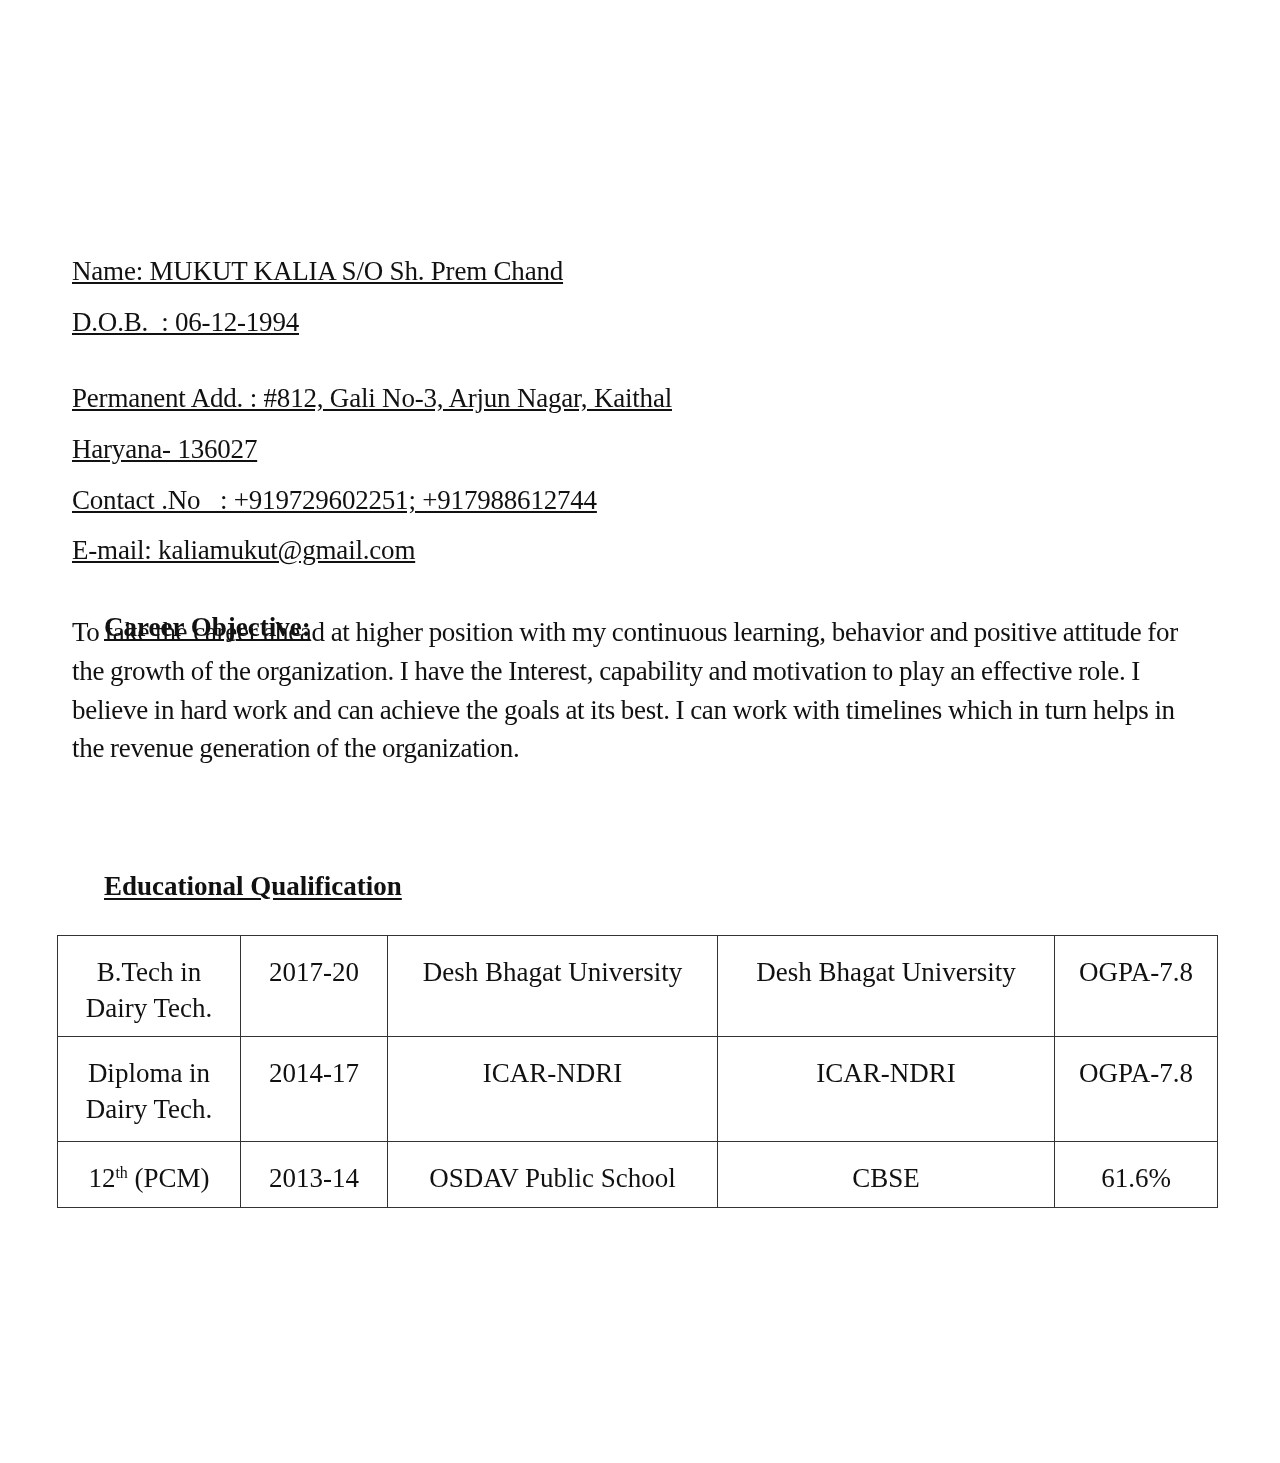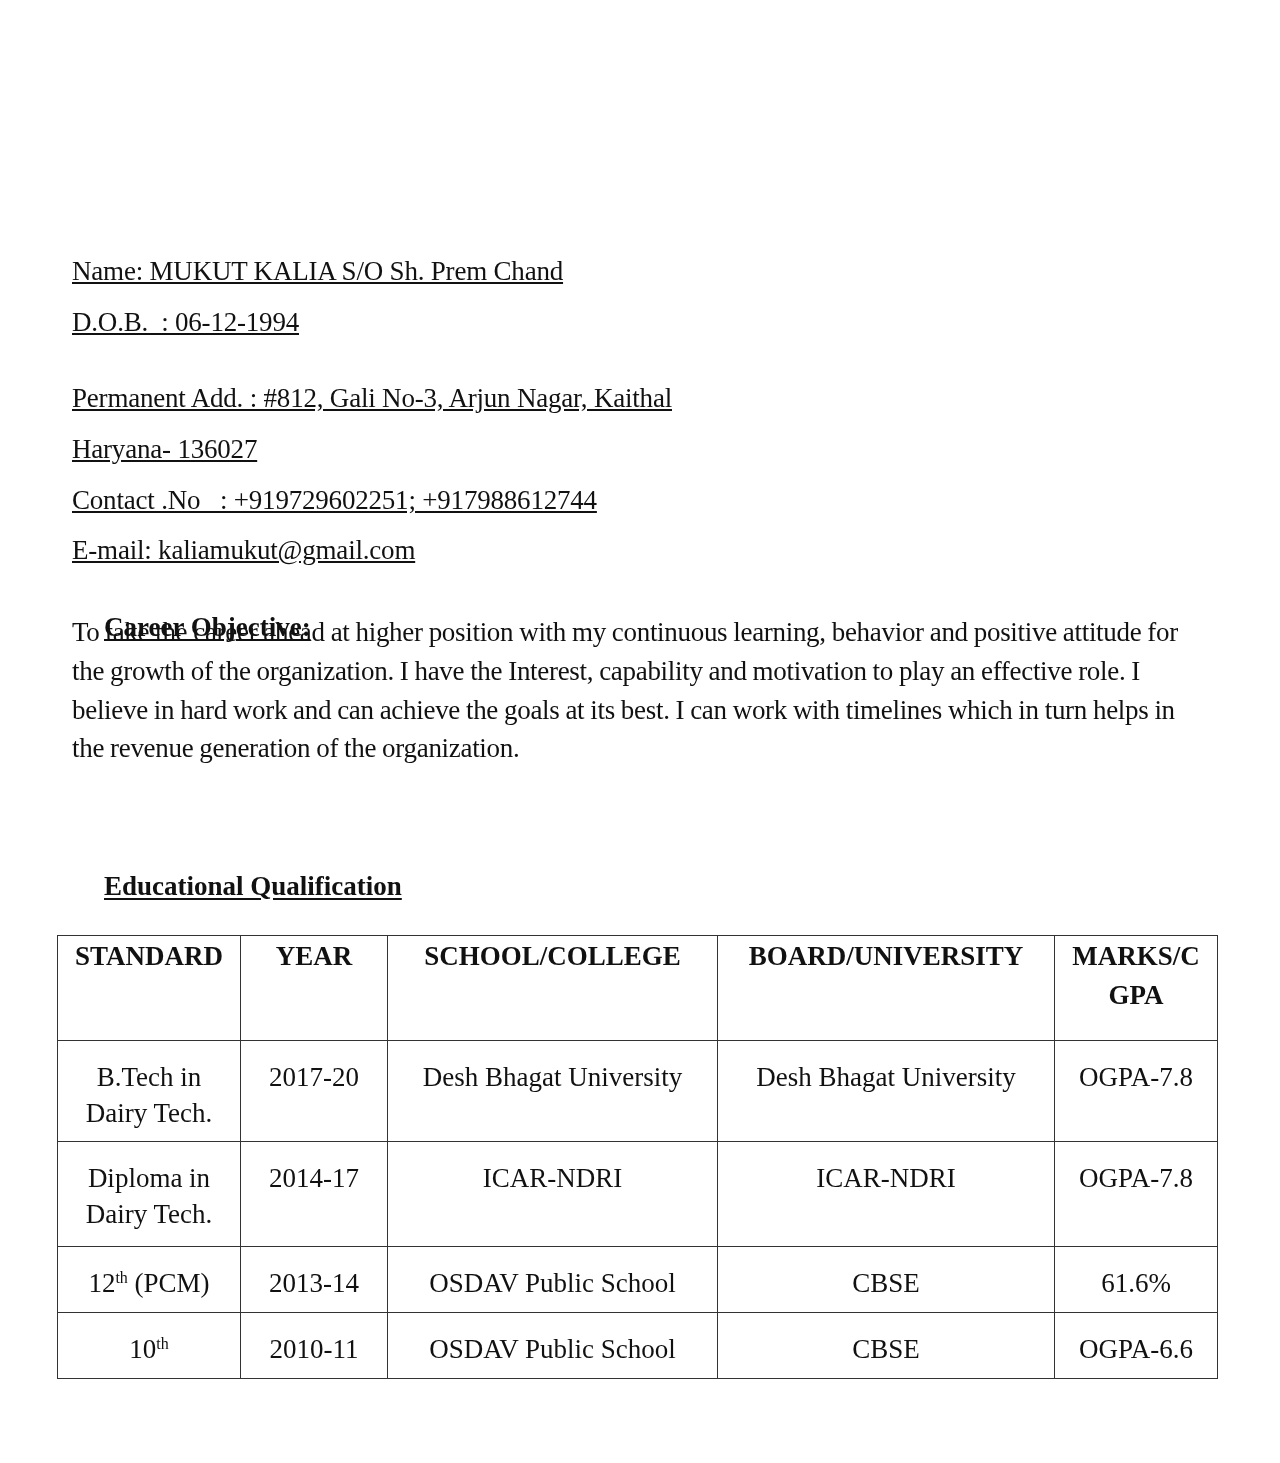--- a/index.html
+++ b/index.html
@@ -56,27 +56,20 @@
 
 <table class="edu">
   <colgroup>
     <col style="width:183px">
     <col style="width:147px">
     <col style="width:330px">
     <col style="width:337px">
     <col style="width:163px">
   </colgroup>
   <tbody>
-      <tr style="height:105px">
-    <th>STANDARD</th>
-    <th>YEAR</th>
-    <th>SCHOOL/COLLEGE</th>
-    <th>BOARD/UNIVERSITY</th>
-    <th>MARKS/C GPA</th>
-  </tr>
   <tr style="height:101px">
     <td><span>B.Tech in Dairy Tech.</span></td>
     <td>2017-20</td>
     <td>Desh Bhagat University</td>
     <td>Desh Bhagat University</td>
     <td>OGPA-7.8</td>
   </tr>
   <tr style="height:105px">
     <td><span>Diploma in Dairy Tech.</span></td>
     <td>2014-17</td>
@@ -84,21 +77,14 @@
     <td>ICAR-NDRI</td>
     <td>OGPA-7.8</td>
   </tr>
   <tr style="height:66px">
     <td><span>12</span><sup>th</sup><span style="white-space:pre"> (PCM)</span></td>
     <td>2013-14</td>
     <td>OSDAV Public School</td>
     <td>CBSE</td>
     <td>61.6%</td>
   </tr>
-  <tr style="height:66px">
-    <td><span>10</span><sup>th</sup></td>
-    <td>2010-11</td>
-    <td>OSDAV Public School</td>
-    <td>CBSE</td>
-    <td>OGPA-6.6</td>
-  </tr>
 </tbody>
   </table>
 
 </body></html>

